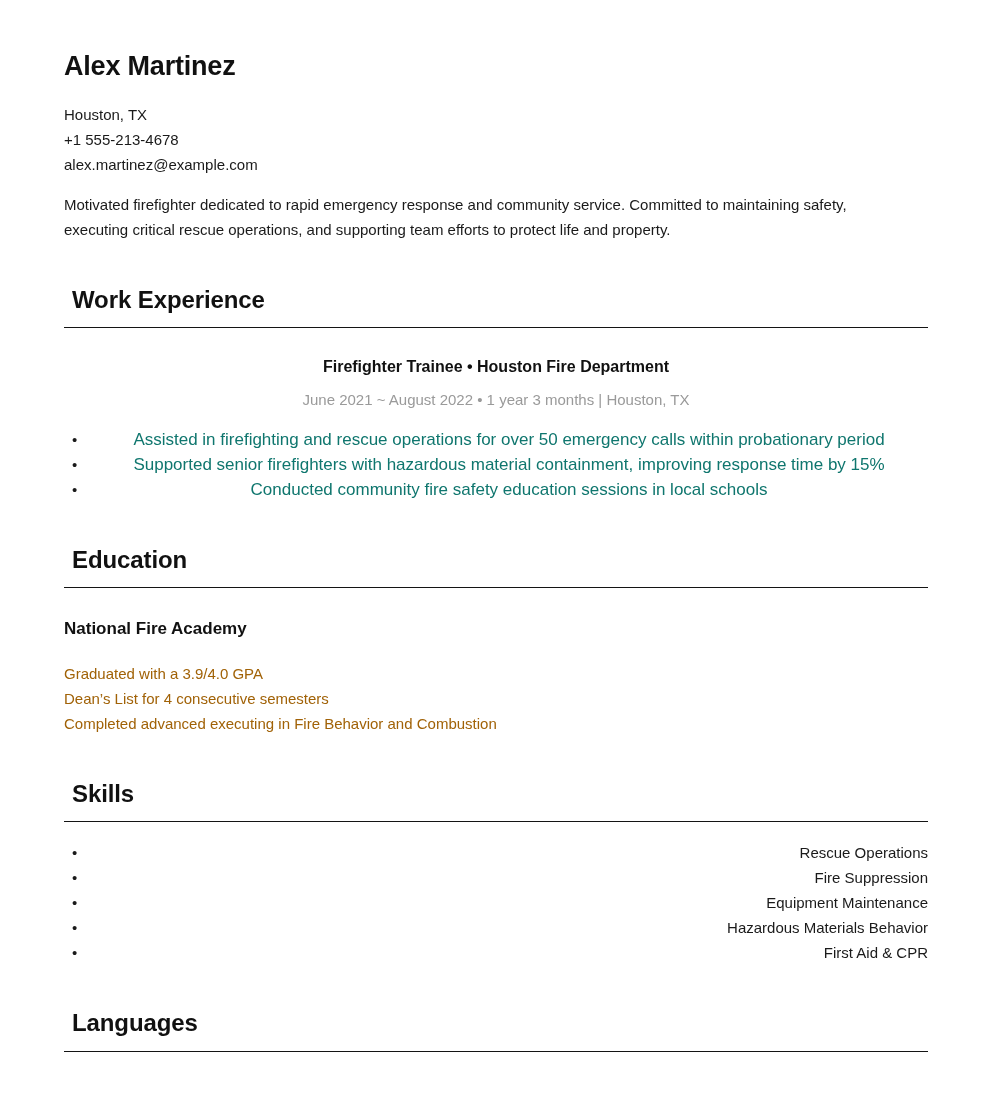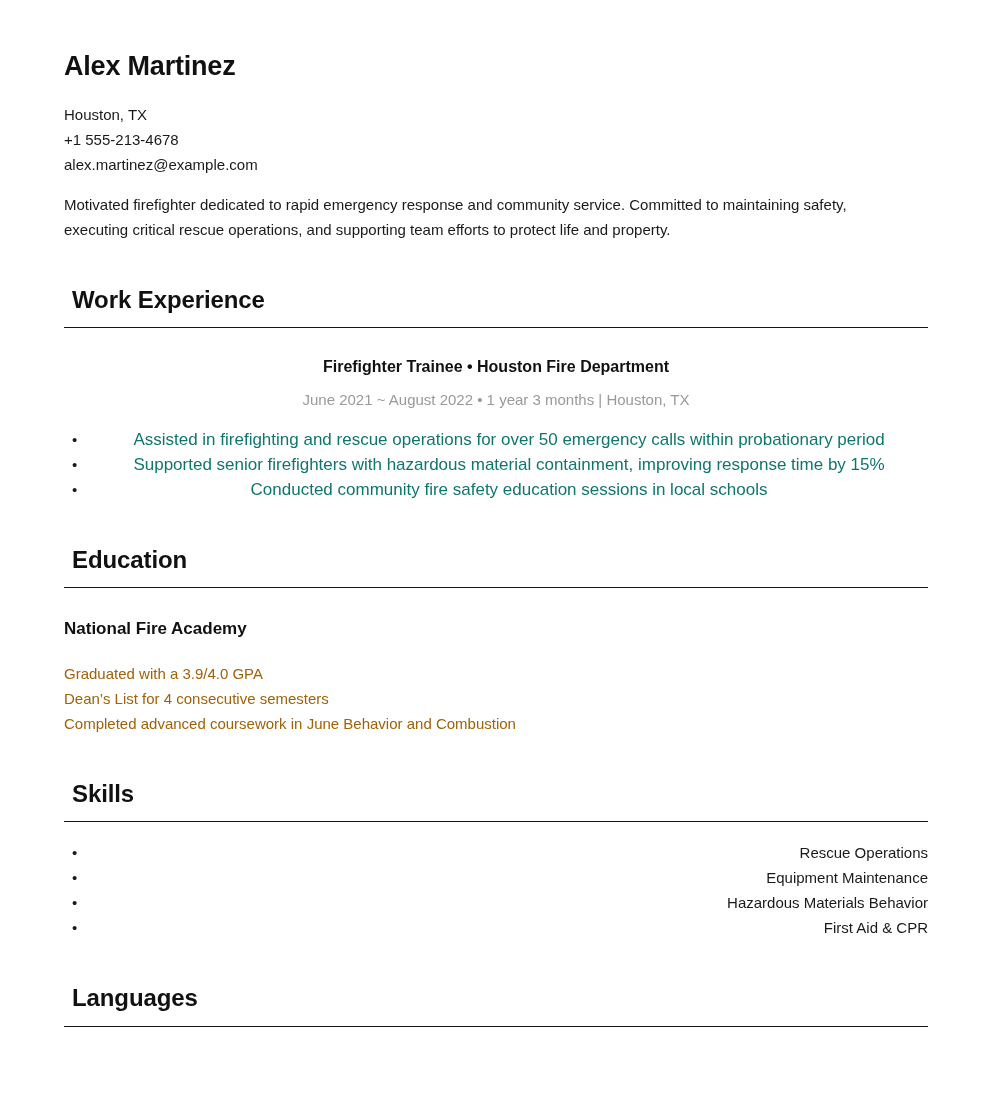--- a/index.html
+++ b/index.html
@@ -190,30 +190,31 @@
     </div>
 
     <div class="section">
       <h2 class="section-title">Education</h2>
       <hr class="section-rule">
 
       <div class="edu-school">National Fire Academy</div>
       <div class="edu-details">
         <div class="edu-detail-line">Graduated with a 3.9/4.0 GPA</div>
         <div class="edu-detail-line">Dean’s List for 4 consecutive semesters</div>
-        <div class="edu-detail-line">Completed advanced coursework in June Behavior and Combustion</div>
+        <div class="edu-detail-line">Completed advanced executing in Fire Behavior and Combustion</div>
       </div>
     </div>
 
     <div class="section">
       <h2 class="section-title">Skills</h2>
       <hr class="section-rule">
 
       <ul class="skill-list">
         <li>Rescue Operations</li>
+        <li>Fire Suppression</li>
         <li>Equipment Maintenance</li>
         <li>Hazardous Materials Behavior</li>
         <li>First Aid &amp; CPR</li>
       </ul>
     </div>
 
     <div class="section">
       <h2 class="section-title">Languages</h2>
       <hr class="section-rule">
     </div>

